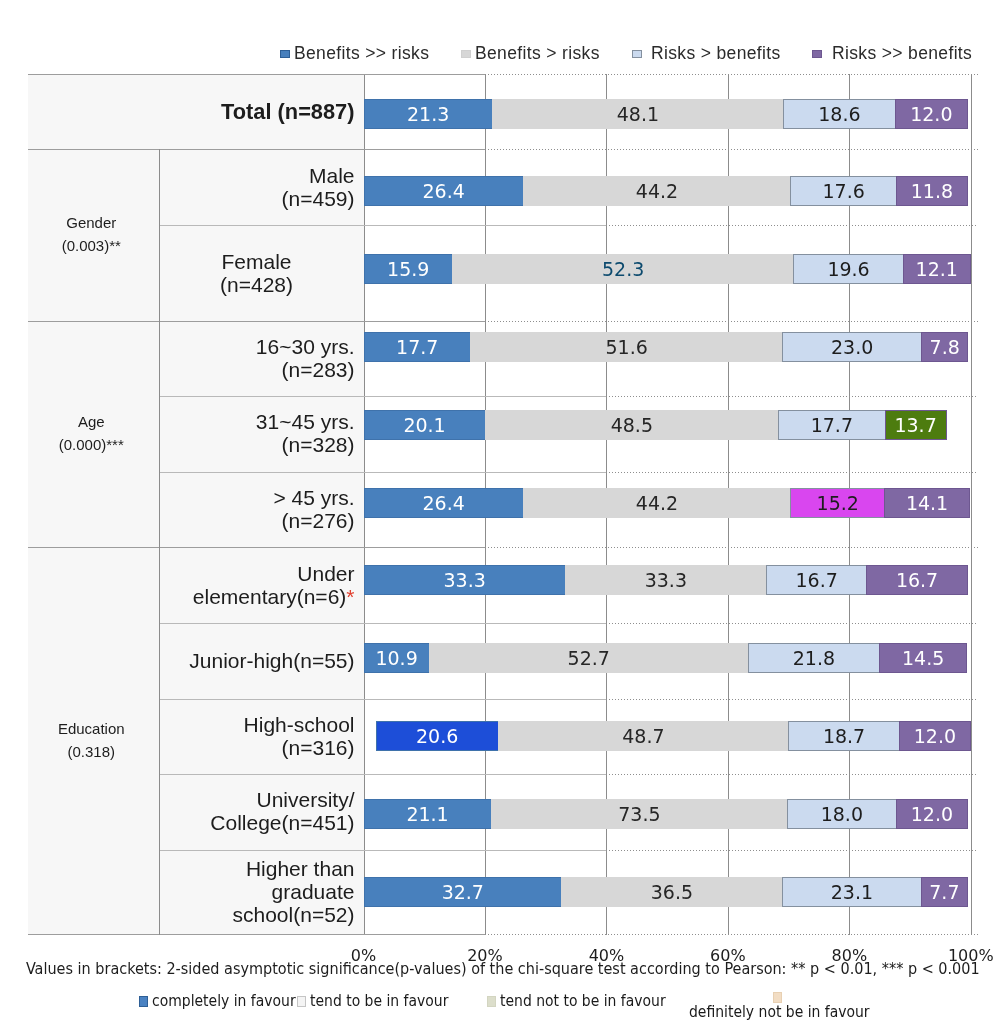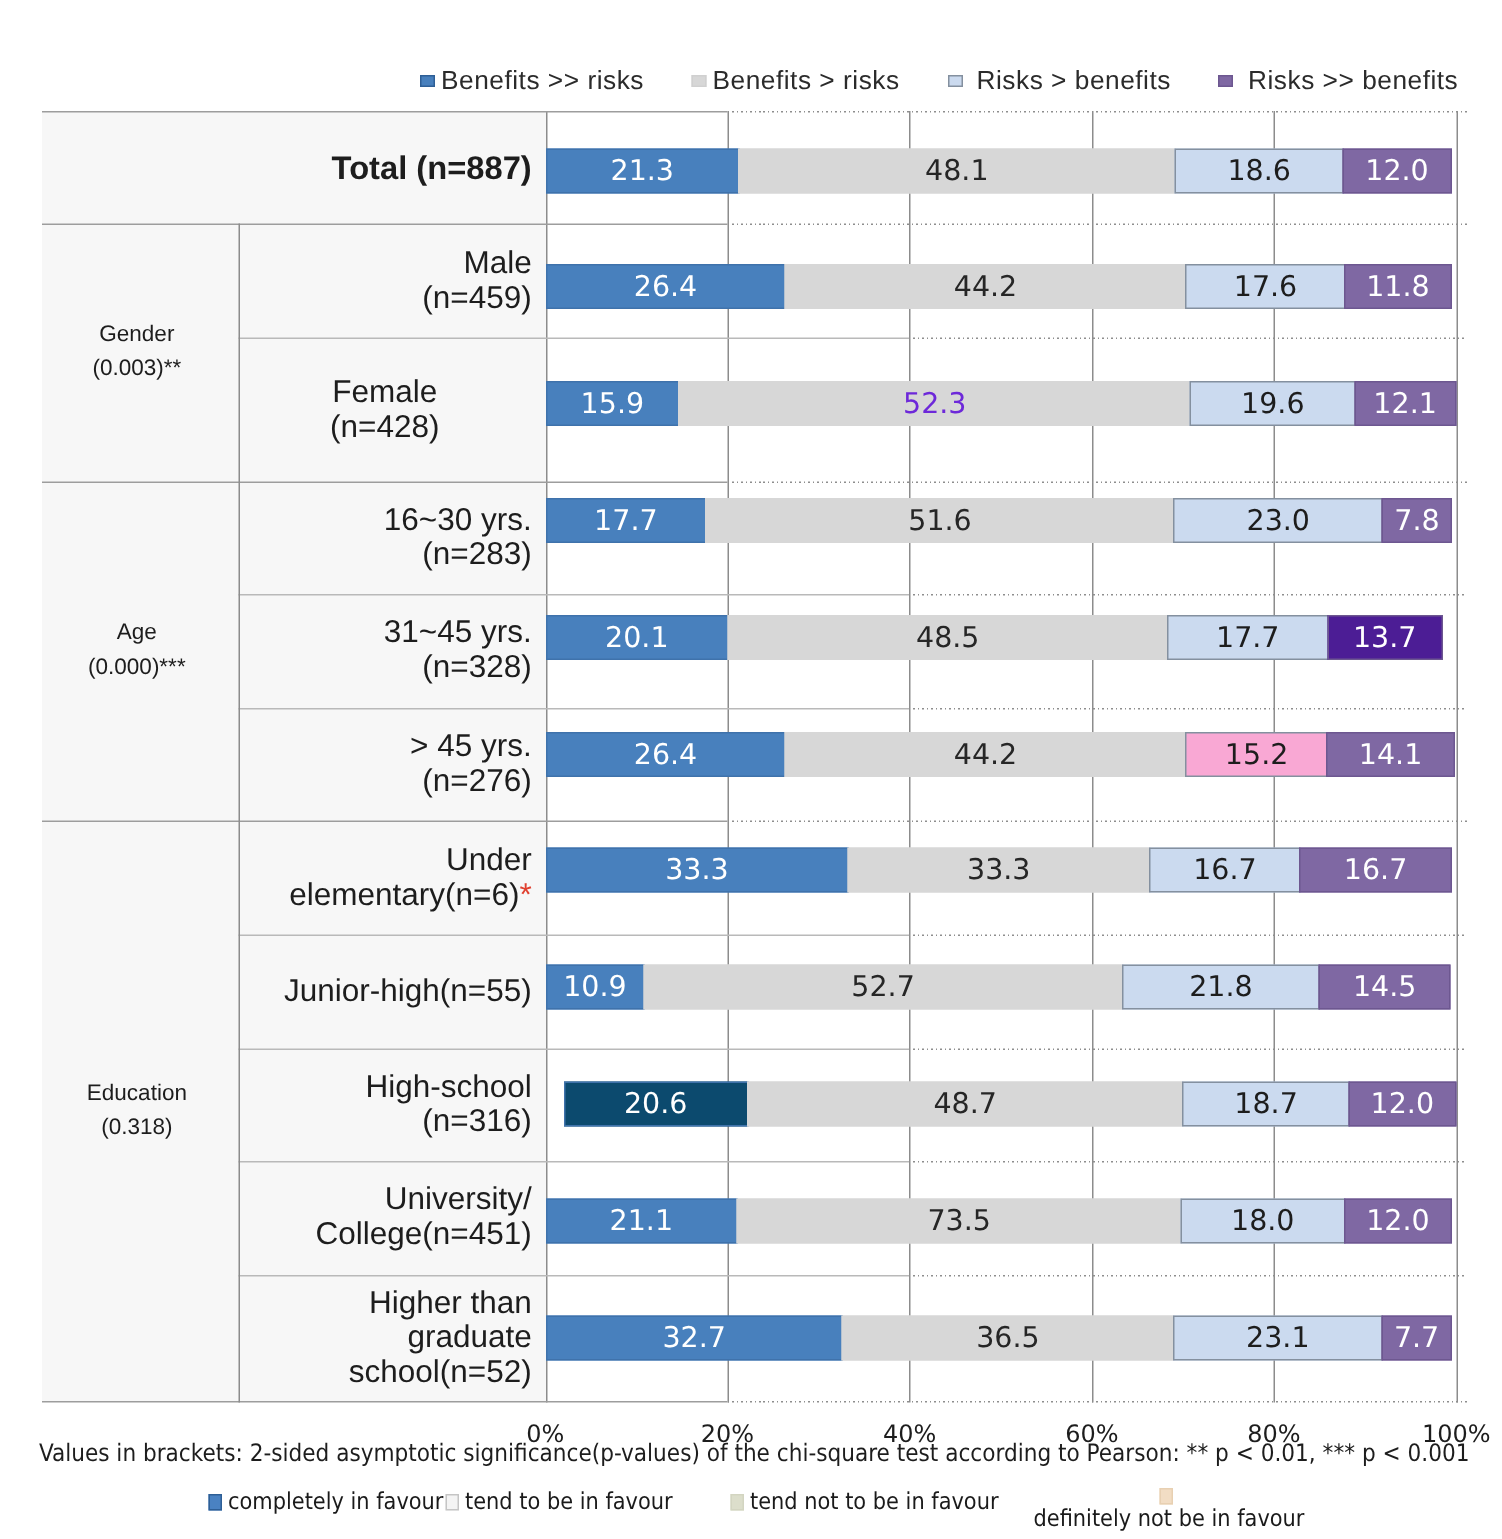--- a/index.html
+++ b/index.html
@@ -99,21 +99,21 @@
       <div class="seg" style="width: 268.427px; background: rgb(215, 215, 215); color: rgb(38, 38, 38); border: 1px solid rgb(215, 215, 215); margin-left: -1px;">44.2</div>
       <div class="seg" style="width: 106.885px; background: rgb(203, 218, 239); color: rgb(29, 29, 29); border: 1px solid rgb(132, 144, 159); margin-left: -1px;">17.6</div>
       <div class="seg" style="width: 71.6614px; background: rgb(127, 104, 163); color: rgb(255, 255, 255); border: 1px solid rgb(109, 87, 144); margin-left: -1px;">11.8</div>
     </div>
     <div class="cat-label" style="left: 158.5px; top: 249.6px; width: 196px; text-align: center;">
       <div>Female</div>
       <div>(n=428)</div>
     </div>
     <div class="bar" style="left: 363.5px; top: 254.1px; width: 607.3px;">
       <div class="seg" style="width: 96.5607px; background: rgb(72, 128, 189); color: rgb(255, 255, 255); border: 1px solid rgb(63, 114, 171); margin-left: 0px;">15.9</div>
-      <div class="seg" style="width: 370px; background: rgb(215, 215, 215); color: #6d28d9; border: 1px solid rgb(215, 215, 215); margin-left: -1px;">52.3</div>
+      <div class="seg" style="width: 370px; background: rgb(215, 215, 215); color: #0c4a6e; border: 1px solid rgb(215, 215, 215); margin-left: -1px;">52.3</div>
       <div class="seg" style="width: 119.031px; background: rgb(203, 218, 239); color: rgb(29, 29, 29); border: 1px solid rgb(132, 144, 159); margin-left: -1px;">19.6</div>
       <div class="seg" style="width: 73.4833px; background: rgb(127, 104, 163); color: rgb(255, 255, 255); border: 1px solid rgb(109, 87, 144); margin-left: -1px;">12.1</div>
     </div>
     <div class="grp-label" style="left: 26px; top: 410.05px; width: 130.5px;">
       <div>Age</div>
       <div>(0.000)***</div>
     </div>
     <div class="cat-label" style="left: 158.5px; top: 334.9px; width: 196px;">
       <div>16~30 yrs.</div>
       <div>(n=283)</div>
@@ -125,30 +125,30 @@
       <div class="seg" style="width: 47.3694px; background: rgb(127, 104, 163); color: rgb(255, 255, 255); border: 1px solid rgb(109, 87, 144); margin-left: -1px;">7.8</div>
     </div>
     <div class="cat-label" style="left: 158.5px; top: 410.35px; width: 196px;">
       <div>31~45 yrs.</div>
       <div>(n=328)</div>
     </div>
     <div class="bar" style="left: 363.5px; top: 409.7px; width: 607.3px;">
       <div class="seg" style="width: 122.067px; background: rgb(72, 128, 189); color: rgb(255, 255, 255); border: 1px solid rgb(63, 114, 171); margin-left: 0px;">20.1</div>
       <div class="seg" style="width: 294.541px; background: rgb(215, 215, 215); color: rgb(38, 38, 38); border: 1px solid rgb(215, 215, 215); margin-left: -1px;">48.5</div>
       <div class="seg" style="width: 107.492px; background: rgb(203, 218, 239); color: rgb(29, 29, 29); border: 1px solid rgb(132, 144, 159); margin-left: -1px;">17.7</div>
-      <div class="seg" style="width: 77px; background: #4c1d95; color: rgb(255, 255, 255); border: 1px solid rgb(109, 87, 144); margin-left: -1px;">13.7</div>
+      <div class="seg" style="width: 62px; background: #4d7c0f; color: rgb(255, 255, 255); border: 1px solid rgb(109, 87, 144); margin-left: -1px;">13.7</div>
     </div>
     <div class="cat-label" style="left: 158.5px; top: 486px; width: 196px;">
       <div>&gt; 45 yrs.</div>
       <div>(n=276)</div>
     </div>
     <div class="bar" style="left: 363.5px; top: 487.5px; width: 607.3px;">
       <div class="seg" style="width: 160.327px; background: rgb(72, 128, 189); color: rgb(255, 255, 255); border: 1px solid rgb(63, 114, 171); margin-left: 0px;">26.4</div>
       <div class="seg" style="width: 268.427px; background: rgb(215, 215, 215); color: rgb(38, 38, 38); border: 1px solid rgb(215, 215, 215); margin-left: -1px;">44.2</div>
-      <div class="seg" style="width: 95px; background: #f9a8d4; color: rgb(29, 29, 29); border: 1px solid rgb(132, 144, 159); margin-left: -1px;">15.2</div>
+      <div class="seg" style="width: 95px; background: #d946ef; color: rgb(29, 29, 29); border: 1px solid rgb(132, 144, 159); margin-left: -1px;">15.2</div>
       <div class="seg" style="width: 85.6293px; background: rgb(127, 104, 163); color: rgb(255, 255, 255); border: 1px solid rgb(109, 87, 144); margin-left: -1px;">14.1</div>
     </div>
     <div class="grp-label" style="left: 26px; top: 716.65px; width: 130.5px;">
       <div>Education</div>
       <div>(0.318)</div>
     </div>
     <div class="cat-label" style="left: 158.5px; top: 561.65px; width: 196px;">
       <div>Under</div>
       <div>elementary(n=6)<span class="star">*</span></div>
     </div>
@@ -165,21 +165,21 @@
       <div class="seg" style="width: 66.1957px; background: rgb(72, 128, 189); color: rgb(255, 255, 255); border: 1px solid rgb(63, 114, 171); margin-left: 0px;">10.9</div>
       <div class="seg" style="width: 320.047px; background: rgb(215, 215, 215); color: rgb(38, 38, 38); border: 1px solid rgb(215, 215, 215); margin-left: -1px;">52.7</div>
       <div class="seg" style="width: 132.391px; background: rgb(203, 218, 239); color: rgb(29, 29, 29); border: 1px solid rgb(132, 144, 159); margin-left: -1px;">21.8</div>
       <div class="seg" style="width: 88.0585px; background: rgb(127, 104, 163); color: rgb(255, 255, 255); border: 1px solid rgb(109, 87, 144); margin-left: -1px;">14.5</div>
     </div>
     <div class="cat-label" style="left: 158.5px; top: 712.6px; width: 196px;">
       <div>High-school</div>
       <div>(n=316)</div>
     </div>
     <div class="bar" style="left: 363.5px; top: 720.9px; width: 607.3px;">
-      <div class="seg" style="width: 125.104px; background: #0c4a6e; color: rgb(255, 255, 255); border: 1px solid rgb(63, 114, 171); margin-left: 12px;">20.6</div>
+      <div class="seg" style="width: 125.104px; background: #1d4ed8; color: rgb(255, 255, 255); border: 1px solid rgb(63, 114, 171); margin-left: 12px;">20.6</div>
       <div class="seg" style="width: 295.755px; background: rgb(215, 215, 215); color: rgb(38, 38, 38); border: 1px solid rgb(215, 215, 215); margin-left: -1px;">48.7</div>
       <div class="seg" style="width: 113.565px; background: rgb(203, 218, 239); color: rgb(29, 29, 29); border: 1px solid rgb(132, 144, 159); margin-left: -1px;">18.7</div>
       <div class="seg" style="width: 72.876px; background: rgb(127, 104, 163); color: rgb(255, 255, 255); border: 1px solid rgb(109, 87, 144); margin-left: -1px;">12.0</div>
     </div>
     <div class="cat-label" style="left: 158.5px; top: 788.05px; width: 196px;">
       <div>University/</div>
       <div>College(n=451)</div>
     </div>
     <div class="bar" style="left: 363.5px; top: 798.7px; width: 607.3px;">
       <div class="seg" style="width: 128.14px; background: rgb(72, 128, 189); color: rgb(255, 255, 255); border: 1px solid rgb(63, 114, 171); margin-left: 0px;">21.1</div>

